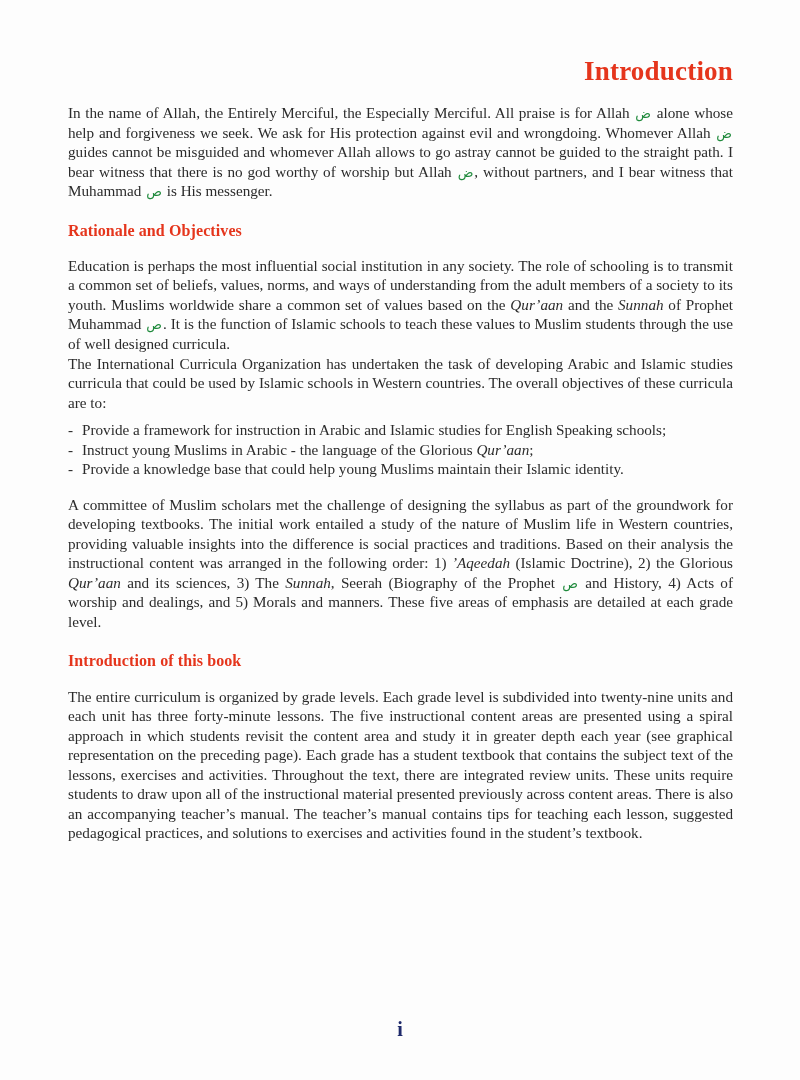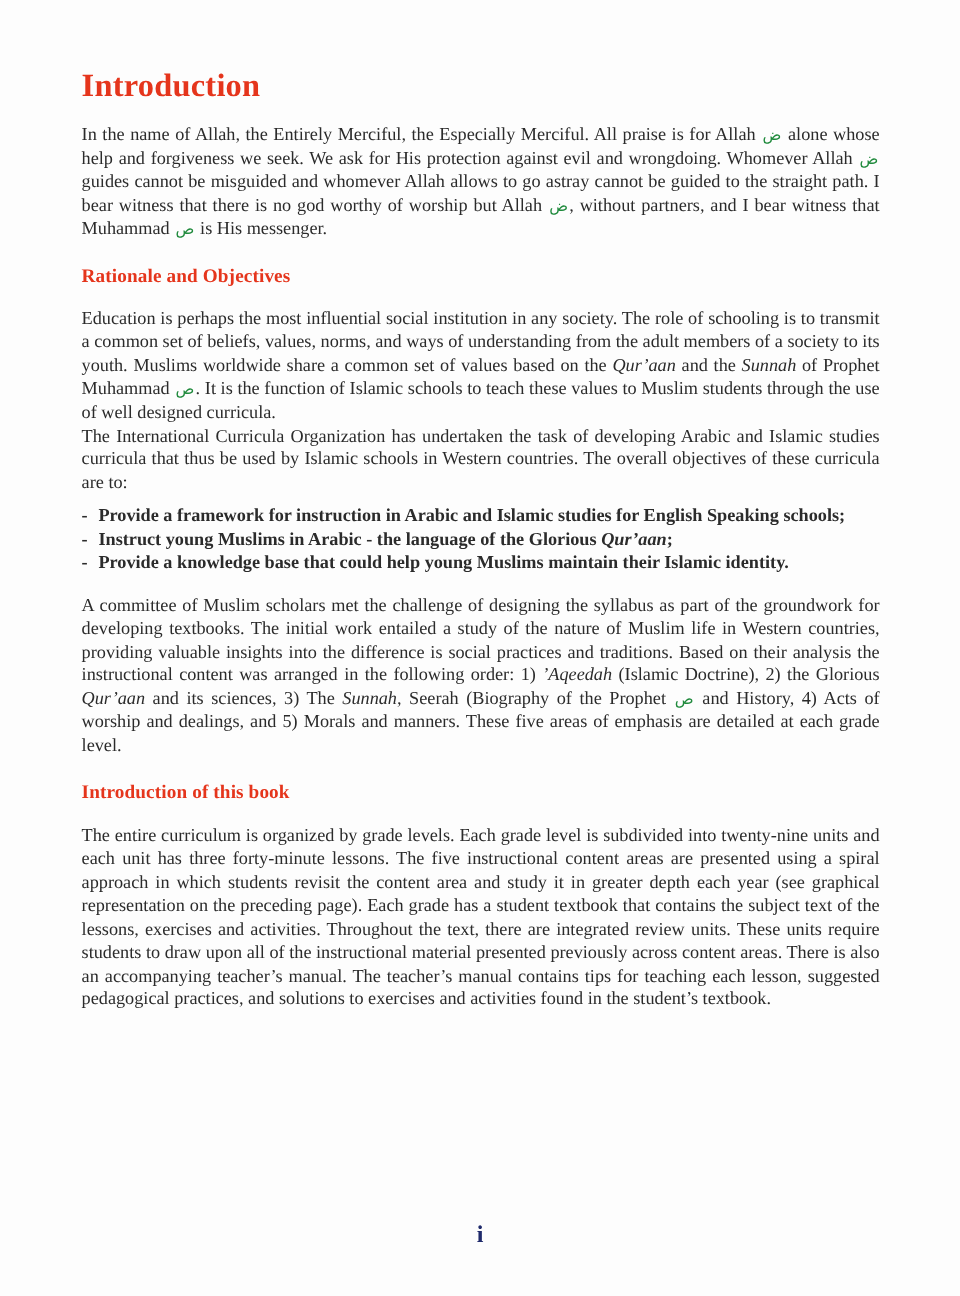--- a/index.html
+++ b/index.html
@@ -50,21 +50,21 @@
   #content {
     position: absolute;
     left: 68px;
     top: 56px;
     width: 665px;
     z-index: 2;
   }
 
   h1.doc-title {
     margin: 0 0 4px 0;
-    text-align: left;
+    text-align: right;
     font-size: 27px;
     font-weight: bold;
     color: #e5351c;
     letter-spacing: 0.2px;
     line-height: 1.15;
   }
 
   h2.section-heading {
     margin: 20px 0 14px 0;
     font-size: 16px;
@@ -90,21 +90,20 @@
     margin: 8px 0 4px 0;
     padding: 0;
   }
   ul.objectives li {
     position: relative;
     padding-left: 14px;
     font-size: 15.2px;
     line-height: 1.285;
     text-align: justify;
     margin-bottom: 0px;
-    font-weight: bold;
   }
   ul.objectives li::before {
     content: "-";
     position: absolute;
     left: 0;
     top: 0;
   }
 
   .ital { font-style: italic; }
 
@@ -142,21 +141,21 @@
   <div id="content">
 
     <h1 class="doc-title">Introduction</h1>
 
     <p class="body-par"><span>In the name of Allah, the Entirely Merciful, the Especially Merciful. All praise is for Allah </span><span class="honorific">ض</span><span> alone whose help and forgiveness we seek. We ask for His protection against evil and wrongdoing. Whomever Allah </span><span class="honorific">ض</span><span> guides cannot be misguided and whomever Allah allows to go astray cannot be guided to the straight path. I bear witness that there is no god worthy of worship but Allah </span><span class="honorific">ض</span><span>, without partners, and I bear witness that Muhammad </span><span class="honorific">ص</span><span> is His messenger.</span></p>
 
     <h2 class="section-heading">Rationale and Objectives</h2>
 
     <p class="body-par"><span>Education is perhaps the most influential social institution in any society. The role of schooling is to transmit a common set of beliefs, values, norms, and ways of understanding from the adult members of a society to its youth. Muslims worldwide share a common set of values based on the </span><span class="ital">Qur’aan</span><span> and the </span><span class="ital">Sunnah</span><span> of Prophet Muhammad </span><span class="honorific">ص</span><span>. It is the function of Islamic schools to teach these values to Muslim students through the use of well designed curricula.</span></p>
 
-    <p class="body-par">The International Curricula Organization has undertaken the task of developing Arabic and Islamic studies curricula that thus be used by Islamic schools in Western countries. The overall objectives of these curricula are to:</p>
+    <p class="body-par">The International Curricula Organization has undertaken the task of developing Arabic and Islamic studies curricula that could be used by Islamic schools in Western countries. The overall objectives of these curricula are to:</p>
 
     <ul class="objectives">
       <li>Provide a framework for instruction in Arabic and Islamic studies for English Speaking schools;</li>
       <li><span>Instruct young Muslims in Arabic - the language of the Glorious </span><span class="ital">Qur’aan</span><span>;</span></li>
       <li>Provide a knowledge base that could help young Muslims maintain their Islamic identity.</li>
     </ul>
 
     <p class="body-par"><span>A committee of Muslim scholars met the challenge of designing the syllabus as part of the groundwork for developing textbooks. The initial work entailed a study of the nature of Muslim life in Western countries, providing valuable insights into the difference is social practices and traditions. Based on their analysis the instructional content was arranged in the following order: 1) </span><span class="ital">’Aqeedah</span><span> (Islamic Doctrine), 2) the Glorious </span><span class="ital">Qur’aan</span><span> and its sciences, 3) The </span><span class="ital">Sunnah</span><span>, Seerah (Biography of the Prophet </span><span class="honorific">ص</span><span> and History, 4) Acts of worship and dealings, and 5) Morals and manners. These five areas of emphasis are detailed at each grade level.</span></p>
 
     <h2 class="section-heading">Introduction of this book</h2>

